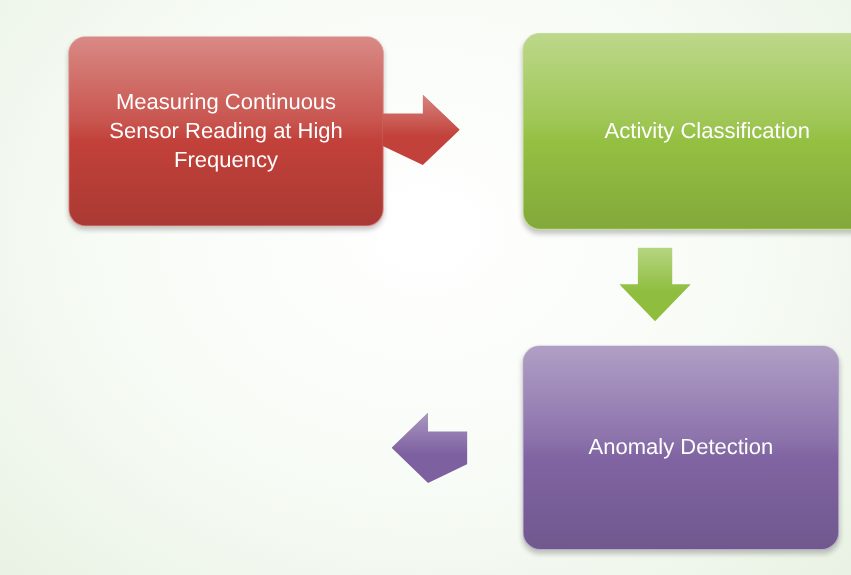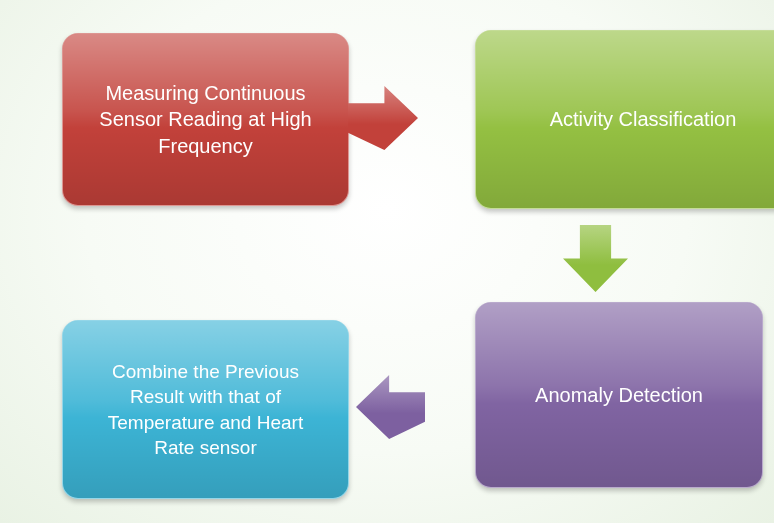--- a/index.html
+++ b/index.html
@@ -49,21 +49,21 @@
     pointer-events: none;
   }
   .box .label {
     position: relative;
     z-index: 1;
     padding: 8px 26px;
   }
 
   .box-red    { left: 38px;  top: 33px;  width: 287px; height: 173px; background: var(--box-red, #c2413a); }
   .box-green  { left: 451px; top: 30px;  width: 336px; height: 179px; background: var(--box-green, #94c042); }
-  .box-purple { left: 451px; top: 302px; width: 288px; height: 186px; background: var(--box-purple, #8064a2); }
+  .box-purple { left: 451px; top: 314px; width: 288px; height: 186px; background: var(--box-purple, #8064a2); }
   .box-cyan   { left: 38px;  top: 320px; width: 287px; height: 179px; background: var(--box-cyan, #3cb4d5); font-size: 19px; }
 
   
   .arrow {
     position: absolute;
     filter: drop-shadow(0 2px 2px rgba(0,0,0,0.25));
   }
   .arrow-right {
     left: 348px; top: 86px;
     width: 70px; height: 64px;
@@ -102,17 +102,14 @@
   </div>
 
   <div class="arrow arrow-down"></div>
 
   <div class="box box-purple">
     <span class="label">Anomaly Detection</span>
   </div>
 
   <div class="arrow arrow-left"></div>
 
-  <div class="box box-cyan">
-    <span class="label">Combine the Previous Result with that of Temperature and Heart Rate sensor</span>
-  </div>
 
 </div>
 
 </body></html>

